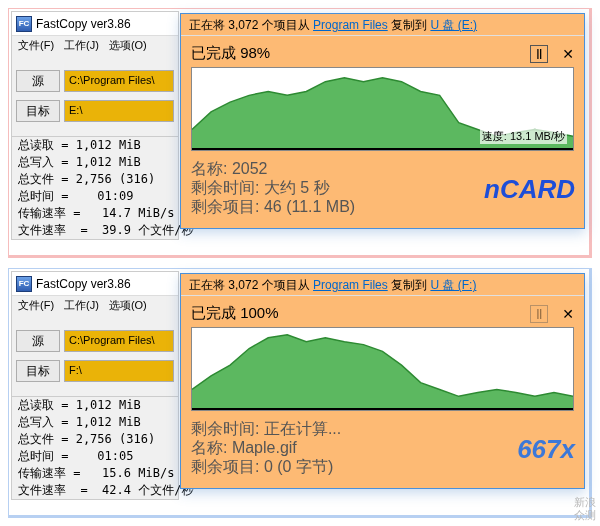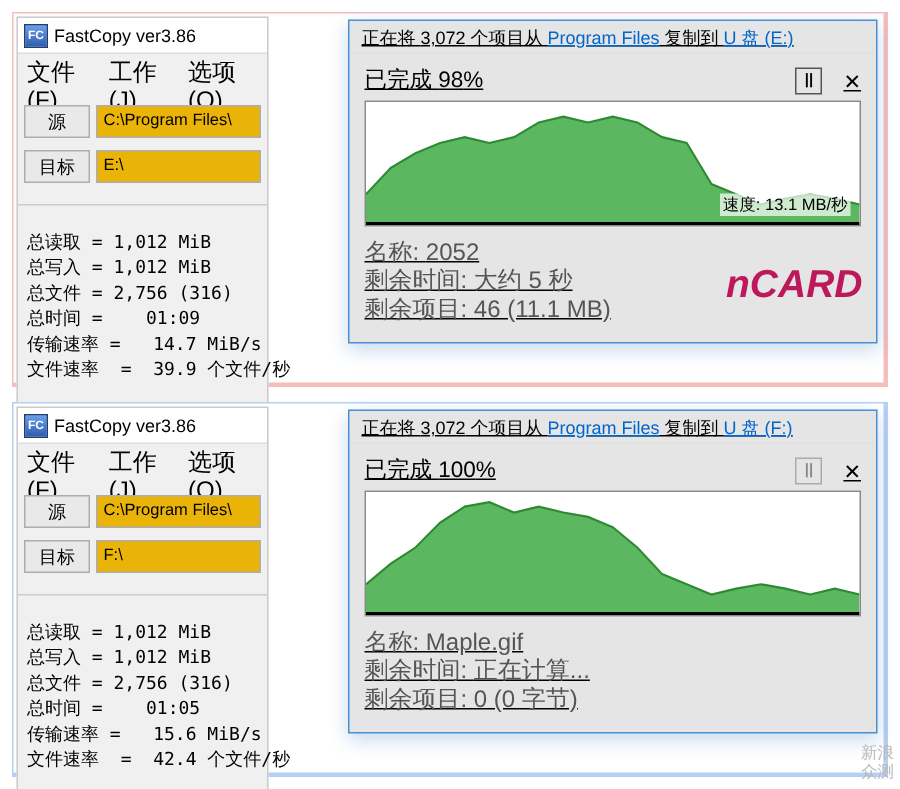--- a/index.html
+++ b/index.html
@@ -5,44 +5,44 @@
   * { box-sizing: border-box; margin: 0; padding: 0; }
   body { width: 600px; height: 526px; background: #fff; font-family: "Microsoft YaHei", SimSun, Arial, sans-serif; position: relative; overflow: hidden; }
 
   .panel { position: absolute; background: #fff; }
   .panel.top { left: 8px; top: 8px; width: 584px; height: 250px; border-top: 1px solid #f6bdbd; border-left: 1px solid #f6bdbd; border-right: 3px solid #f6bdbd; border-bottom: 3px solid #f6bdbd; }
   .panel.bot { left: 8px; top: 268px; width: 584px; height: 250px; border-top: 1px solid #b7d0f2; border-left: 1px solid #b7d0f2; border-right: 3px solid #b7d0f2; border-bottom: 3px solid #b7d0f2; }
 
   .fc { position: absolute; left: 2px; top: 2px; width: 168px; border: 1px solid #ccc; background: #f0f0f0; }
   .fc-title { height: 24px; background: #fff; border-bottom: 1px solid #ddd; display: flex; align-items: center; padding: 0 4px; font-size: 12px; }
   .fc-ico { width: 16px; height: 16px; background: linear-gradient(#6aa0e8,#2f5db0); border: 1px solid #1d3d78; color: #fff; font-size: 8px; font-weight: bold; display: flex; align-items: center; justify-content: center; margin-right: 4px; }
-  .fc-menu { height: 20px; display: flex; gap: 10px; padding: 2px 6px; font-size: 16px; background: #f0f0f0; }
+  .fc-menu { height: 20px; display: flex; gap: 10px; padding: 2px 6px; font-size: 11px; background: #f0f0f0; }
   .fc-body { padding: 6px 4px; background: #f0f0f0; }
   .row { display: flex; align-items: center; margin: 8px 0; }
   .btn { width: 44px; height: 22px; background: #e9e9e9; border: 1px solid #adadad; font-size: 12px; text-align: center; line-height: 20px; }
   .field { flex: 1; height: 22px; border: 1px solid #abadb3; background: #eab308; margin-left: 4px; font-size: 11px; padding: 3px 4px; overflow: hidden; white-space: nowrap; }
-  .stats { border-top: 1px solid #ccc; padding: 16px 6px; font-family: SimSun, monospace; font-size: 12px; line-height: 17px; white-space: pre; background: #f0f0f0; }
+  .stats { border-top: 1px solid #ccc; padding: 0 6px; font-family: SimSun, monospace; font-size: 12px; line-height: 17px; white-space: pre; background: #f0f0f0; }
 
-  .dlg { position: absolute; right: 4px; top: 4px; width: 353px; background: #e5e5e5; border: 1px solid #4a90d9; box-shadow: 0 4px 12px rgba(70,130,200,.3); text-decoration: underline; }
+  .dlg { position: absolute; right: 4px; top: 4px; width: 405px; background: #fdba74; border: 1px solid #4a90d9; box-shadow: 0 4px 12px rgba(70,130,200,.3); }
   .dlg-title { height: 22px; padding: 3px 8px; font-size: 12px; border-bottom: 1px solid #e0e0e0; }
   .dlg-title .lnk { color: #0066cc; text-decoration: underline; }
   .dlg-body { padding: 8px 10px 12px; }
   .prog { font-size: 15px; margin-bottom: 4px; display:flex; align-items:center; justify-content:space-between;}
   .pause { width:18px; height:18px; border:1px solid #555; display:flex; align-items:center; justify-content:center; font-size:10px; font-weight:bold;}
   .close { margin-left:14px; font-size:14px;}
   .chartwrap { position: relative; width: 100%; height: 84px; border: 1px solid #888; background: #fff; margin: 2px 0 8px; }
   .chart { width: 100%; height: 100%; }
   .chart .fill { fill: #5cb860; }
   .chart .line { stroke: #2d8a32; stroke-width: 1.5; fill: none; }
   .spd { position: absolute; right: 6px; bottom: 6px; font-size: 11px; background: rgba(255,255,255,.7); padding: 0 2px;}
   .info { font-size: 16px; color: #555; line-height: 19px; }
   .info .lbl { color: #555; }
 
   .brand { position: absolute; right: 14px; bottom: 50px; font-size: 26px; font-weight: bold; font-style: italic; }
-  .panel.top .brand { color: #be185d; }
+  .panel.top .brand { color: #1d4ed8; }
   .panel.bot .brand { color: #3c78d8; }
 
   .wm { position: absolute; right: 4px; bottom: 4px; font-size: 11px; color: #b8b8b8; text-align: right; line-height: 13px; }
 </style>
 </head>
 <body>
 
 <div class="panel top">
   <div class="fc">
     <div class="fc-title">
@@ -144,24 +144,25 @@
         </span>
       </div>
       <div class="chartwrap">
         <svg class="chart" viewBox="0 0 400 84" preserveAspectRatio="none">
           <path class="fill" d="M0,84 L0,63 L20,49 L40,38 L60,21 L80,10 L100,7 L120,14 L140,10 L160,14 L180,17 L200,24 L220,38 L240,56 L260,63 L280,70 L300,66 L320,63 L340,66 L360,70 L380,66 L400,70 L400,84 Z"></path>
           <path class="line" d="M0,63 L20,49 L40,38 L60,21 L80,10 L100,7 L120,14 L140,10 L160,14 L180,17 L200,24 L220,38 L240,56 L260,63 L280,70 L300,66 L320,63 L340,66 L360,70 L380,66 L400,70"></path>
           <line x1="0" y1="83" x2="400" y2="83" stroke="#000" stroke-width="2"></line>
         </svg>
       </div>
       <div class="info">
+        <div><span class="lbl">剩余时间: </span><span>正在计算...</span></div>
         <div><span class="lbl">名称: </span><span>Maple.gif</span></div>
-        <div><span class="lbl">剩余时间: </span><span>正在计算...</span></div>
         <div><span class="lbl">剩余项目: </span><span>0 (0 字节)</span></div>
       </div>
     </div>
   </div>
+  <div class="brand">667x</div>
 </div>
 
 <div class="wm">
   <div>新浪</div>
     <div>众测</div>
 </div>
 
 </body></html>

